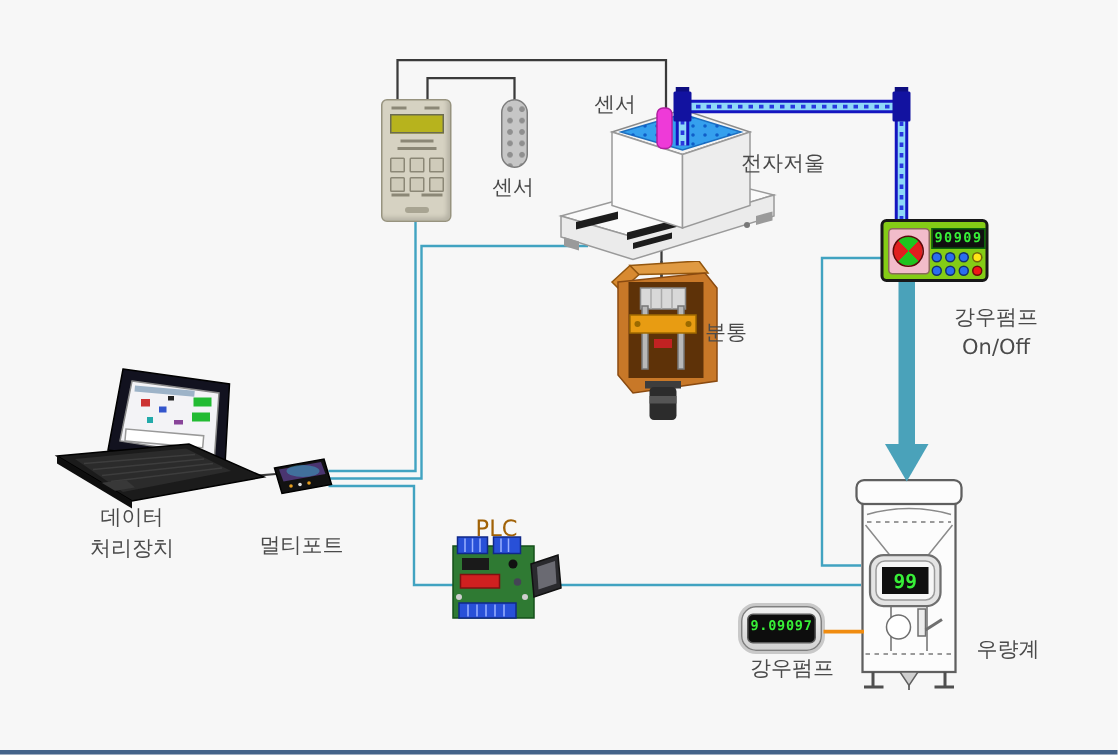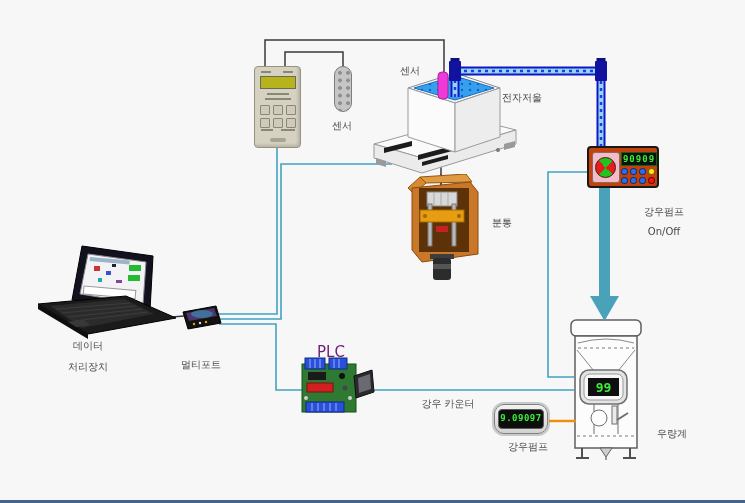--- a/index.html
+++ b/index.html
@@ -1,38 +1,38 @@
 <!DOCTYPE html>
 <html><head>
 <meta charset="utf-8">
 <style>
   html,body{margin:0;padding:0;}
   body{font-family:"DejaVu Sans","Liberation Sans",sans-serif;}
   #canvas{position:relative;width:745px;height:503px;background:#f7f7f7;overflow:hidden;
           border-bottom:3px solid #44638a;box-sizing:border-box;}
-  .lbl{position:absolute;color:#4a4a4a;font-size:10px;line-height:19px;text-align:center;z-index:4;}
-  .lbl-en{font-size:15px;color:#701a75;}
+  .lbl{position:absolute;color:#4a4a4a;font-size:14px;line-height:19px;text-align:center;z-index:4;}
+  .lbl-en{font-size:15px;color:#a16207;}
   svg.layer{position:absolute;left:0;top:0;z-index:1;}
   svg.layer2{position:absolute;left:0;top:0;z-index:3;pointer-events:none;}
   .dev{position:absolute;z-index:2;}
   
   #handheld{left:254px;top:66px;width:47px;height:82px;background:#d6d2c2;border:1px solid #97937f;
             border-radius:4px;box-sizing:border-box;box-shadow:inset -2px -2px 3px rgba(0,0,0,.15);}
   #handheld .lcd{position:absolute;left:5px;top:9px;width:34px;height:11px;background:#b7b31d;border:1px solid #6b6b50;}
   #handheld .txt{position:absolute;height:2px;background:#8b8776;}
   #handheld .keys{position:absolute;left:5px;top:38px;width:36px;display:grid;grid-template-columns:repeat(3,1fr);gap:3px;}
   #handheld .keys i{display:block;height:8px;background:#cfcbba;border:1px solid #8b8776;border-radius:1px;}
   #handheld .logo{position:absolute;left:15px;bottom:5px;width:16px;height:4px;background:#a8a492;border-radius:2px;}
   
   #cylsensor{left:334px;top:66px;width:18px;height:46px;border-radius:9px;border:1px solid #7d7d7d;
              background-color:#c6c6c6;box-sizing:border-box;
              background-image:radial-gradient(circle 2.4px at 50% 50%,#8f8f8f 1.6px,rgba(0,0,0,0) 2.2px);
              background-size:8px 7.6px;background-position:1px 2px;}
   
-  #pumpctl{left:587px;top:146px;width:72px;height:42px;background:#c2410c;border:2px solid #181818;
+  #pumpctl{left:587px;top:146px;width:72px;height:42px;background:#84cc16;border:2px solid #181818;
            border-radius:4px;box-sizing:border-box;}
   #pumpctl .pad{position:absolute;left:3px;top:4px;width:26px;height:29px;background:#f2bcca;
                 border:1px solid #8a6a5a;border-radius:3px;}
   #pumpctl .valve{position:absolute;left:3px;top:4px;width:19px;height:19px;border-radius:50%;border:1px solid #5a0a0a;
                   background:conic-gradient(from 315deg,#1fc41f 0 90deg,#e01f1f 0 180deg,#1fc41f 0 270deg,#e01f1f 0 360deg);}
   #pumpctl .disp{position:absolute;left:32px;top:4px;width:34px;height:12px;background:#101010;border:1px solid #0b650b;
                  color:#38ef38;font-family:"DejaVu Sans Mono","Liberation Mono",monospace;font-weight:bold;
                  font-size:9px;line-height:12px;text-align:center;letter-spacing:1px;}
   .btnrow{position:absolute;left:32px;display:flex;gap:2px;}
   .btnrow i{display:block;width:7px;height:7px;border-radius:50%;border:1px solid rgba(0,0,0,.55);box-sizing:border-box;}
@@ -263,29 +263,28 @@
     </g>
     <g fill="#4aa2ba">
       <rect x="599" y="188" width="11" height="110"></rect>
       <polygon points="590,296 619,296 604.5,321"></polygon>
     </g>
     <line x1="549" y1="421" x2="576" y2="421" stroke="#f08c10" stroke-width="2.5"></line>
   </svg>
 
   <div class="lbl" style="left:320px;top:116px;width:44px">센서</div>
   <div class="lbl" style="left:386px;top:61px;width:48px">센서</div>
-  <div class="lbl" style="left:490px;top:88px;width:64px">전자저울</div>
-  <div class="lbl" style="left:478px;top:213px;width:48px">분통</div>
+  <div class="lbl" style="left:490px;top:100px;width:64px">전자저울</div>
+  <div class="lbl" style="left:460px;top:213px;width:48px">분통</div>
   <div class="lbl" style="left:630px;top:202px;width:68px;line-height:20px">
     <span>강우펌프</span><br>
     <span>On/Off</span>
   </div>
   <div class="lbl" style="left:49px;top:335px;width:78px;line-height:21px">
     <span>데이터</span><br>
     <span>처리장치</span>
   </div>
   <div class="lbl" style="left:168px;top:355px;width:66px">멀티포트</div>
   <div class="lbl lbl-en" style="left:310px;top:343px;width:42px">PLC</div>
-  <div class="lbl" style="left:406px;top:394px;width:84px">강우 카운터</div>
   <div class="lbl" style="left:486px;top:437px;width:84px">강우펌프</div>
   <div class="lbl" style="left:644px;top:424px;width:56px">우량계</div>
 
 </div>
 
 </body></html>

